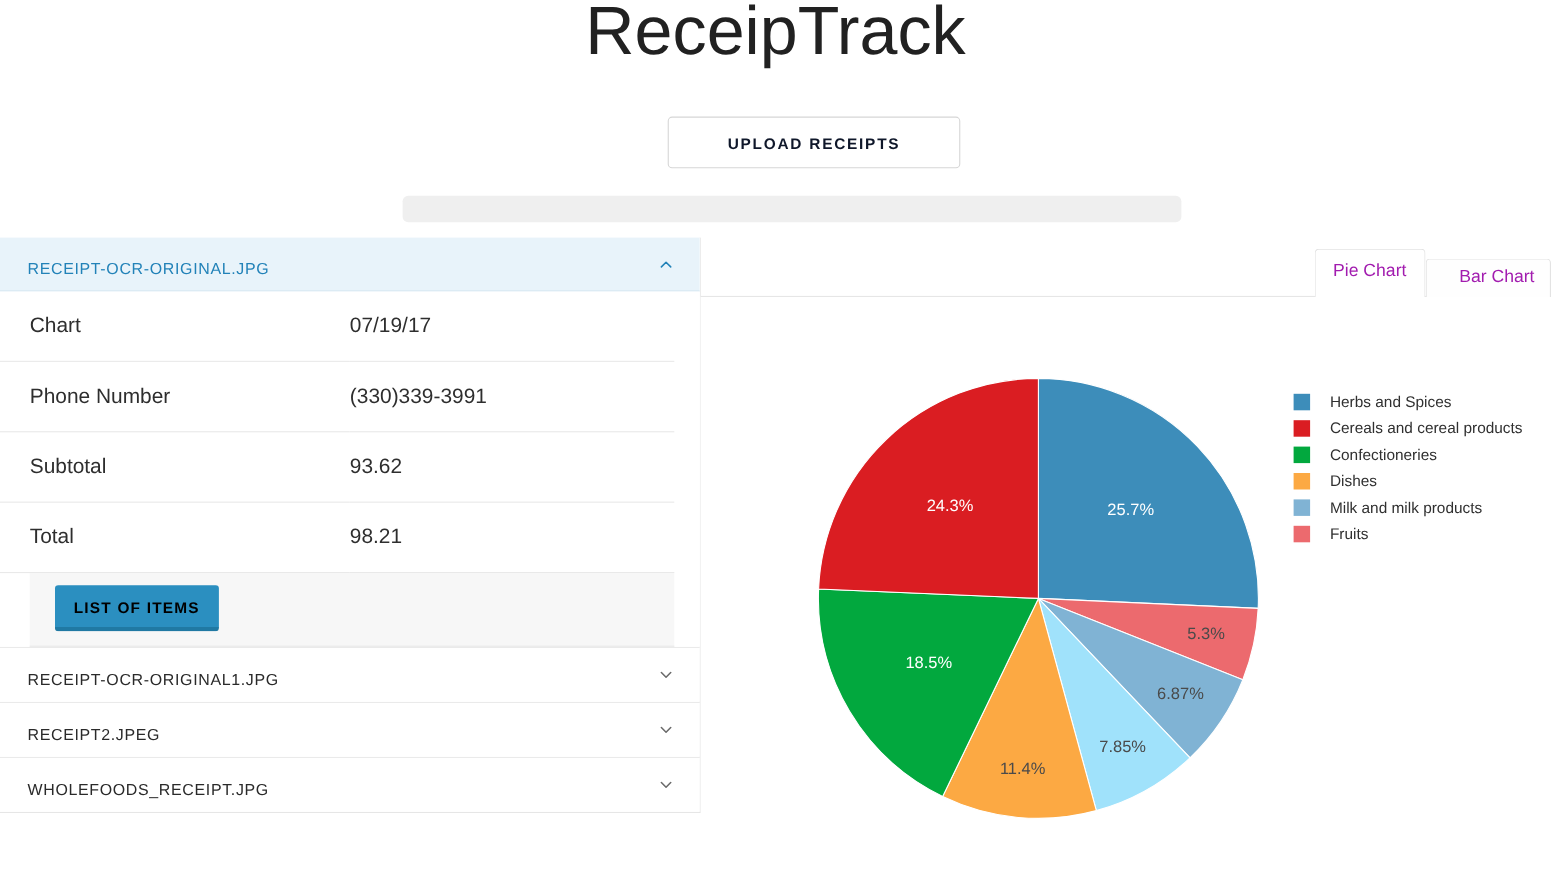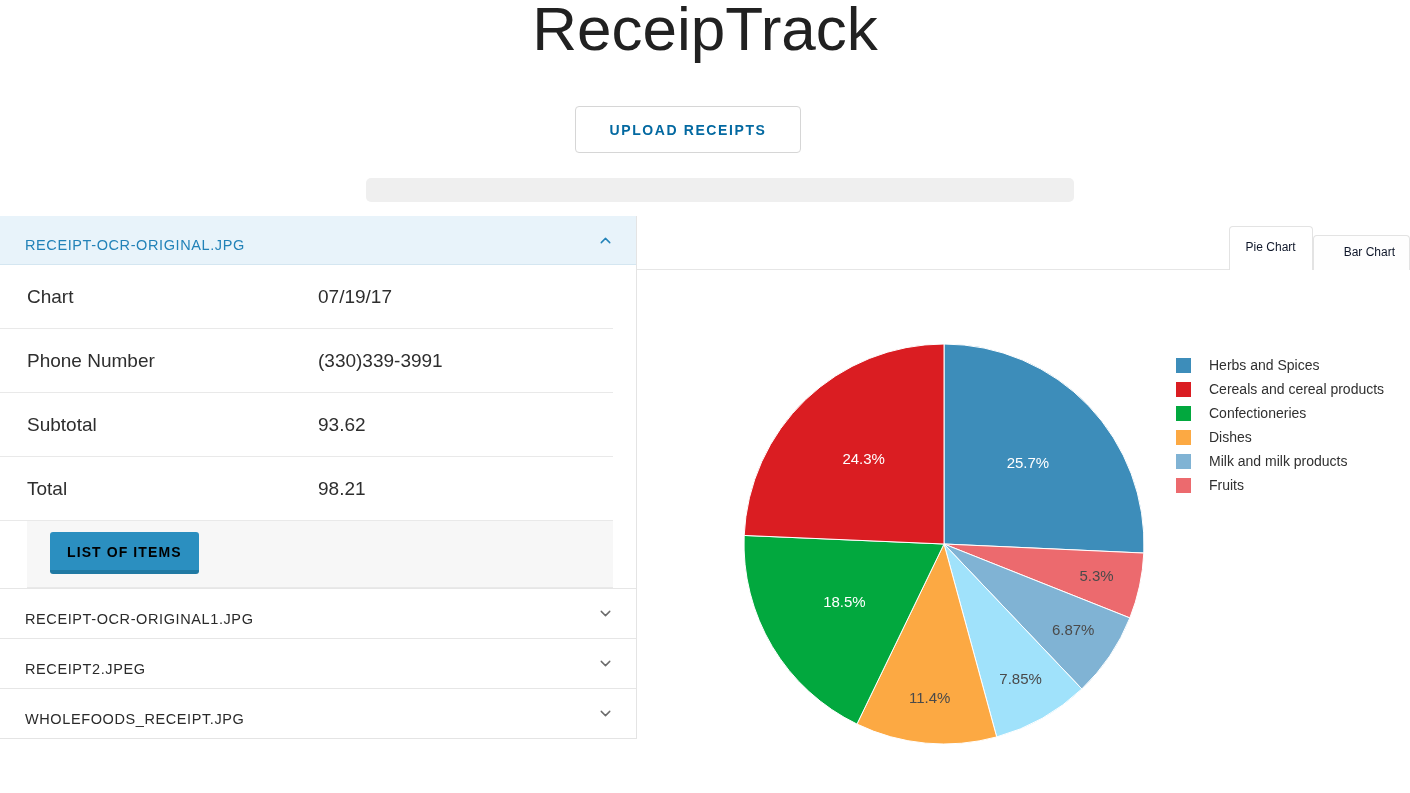--- a/index.html
+++ b/index.html
@@ -30,28 +30,28 @@
     font-size: 62px;
     font-weight: 400;
     color: #212121;
     letter-spacing: 0px;
     line-height: 1.2;
     margin: 0;
   }
 
   .upload-btn {
     position: absolute;
-    left: 575px;
+    left: 607px;
     top: 106px;
-    width: 226px;
+    width: 266px;
     height: 47px;
     background: #ffffff;
     border: 1px solid #d6d6d6;
     border-radius: 4px;
-    color: #0369a1;
+    color: #0f172a;
     font-family: "Liberation Sans", sans-serif;
     font-size: 14px;
     font-weight: 700;
     letter-spacing: 1.6px;
     text-transform: uppercase;
     cursor: pointer;
     padding: 0;
   }
 
   .progress-track {
@@ -166,22 +166,22 @@
     align-items: flex-end;
     justify-content: flex-end;
   }
   .tab {
     position: relative;
     background: #fdfdfd;
     border: 1px solid #e3e3e3;
     border-bottom: none;
     border-top-left-radius: 4px;
     border-top-right-radius: 4px;
-    font-size: 12px;
-    color: #0f172a;
+    font-size: 16px;
+    color: #a21caf;
     cursor: pointer;
     font-family: "Liberation Sans", sans-serif;
     display: flex;
     align-items: center;
     justify-content: center;
   }
   .tab-pie {
     height: 44px;
     padding: 0 16px 0 16px;
     background: #ffffff;

